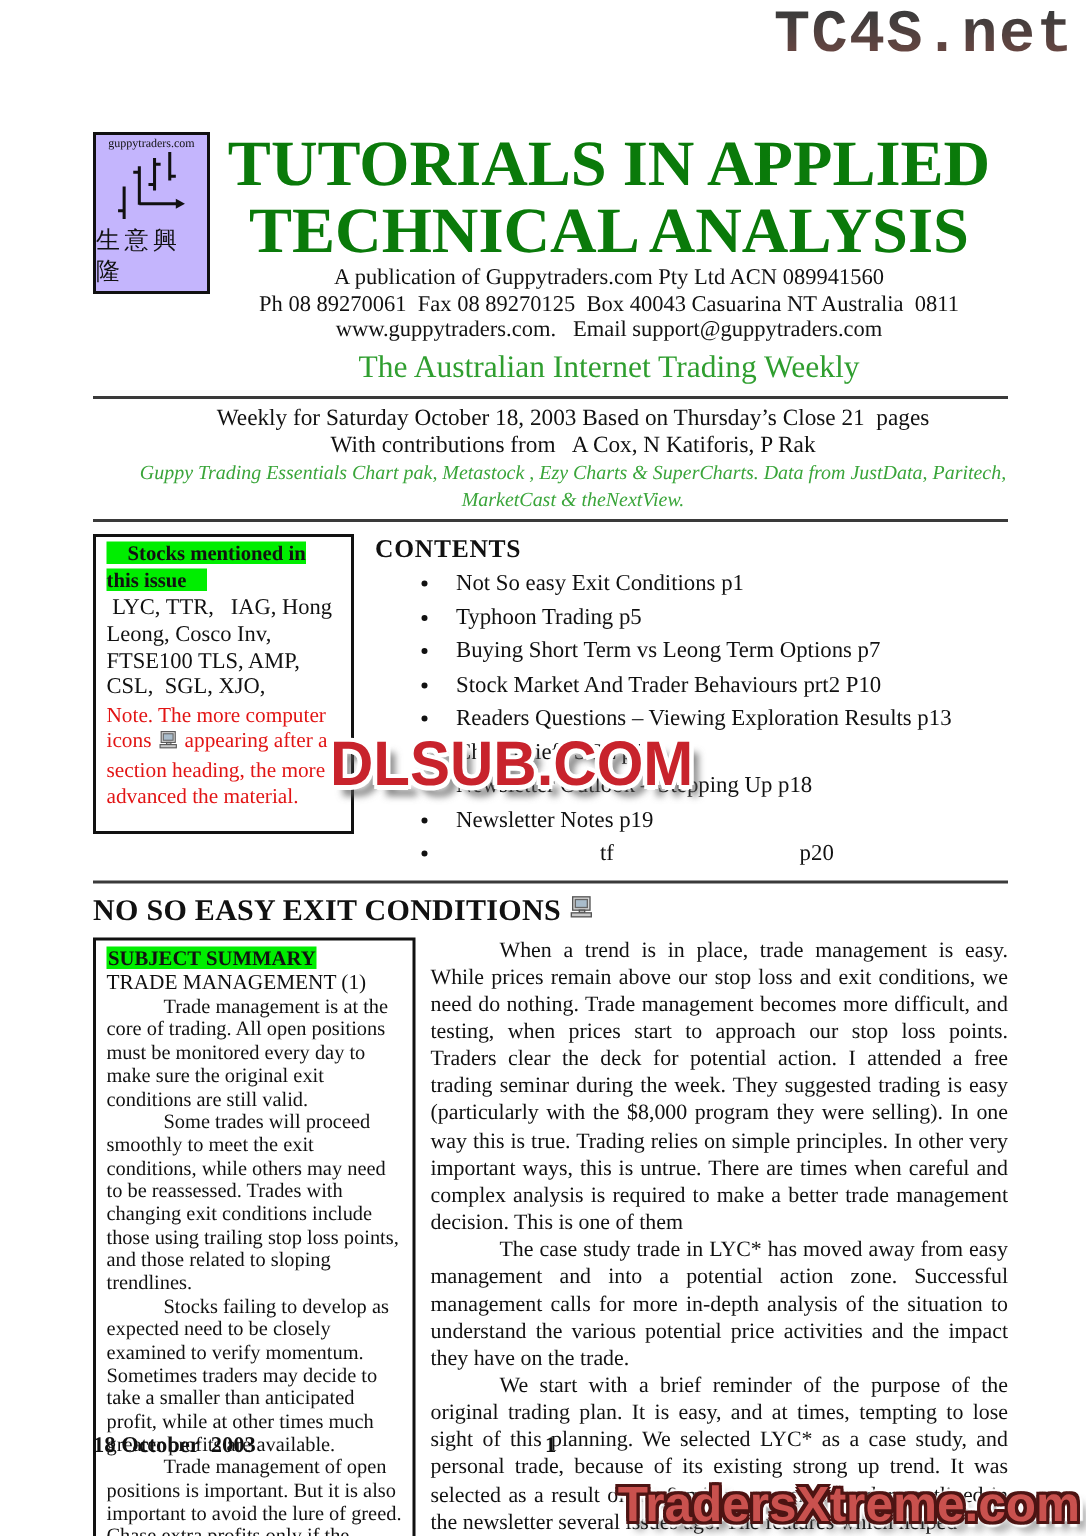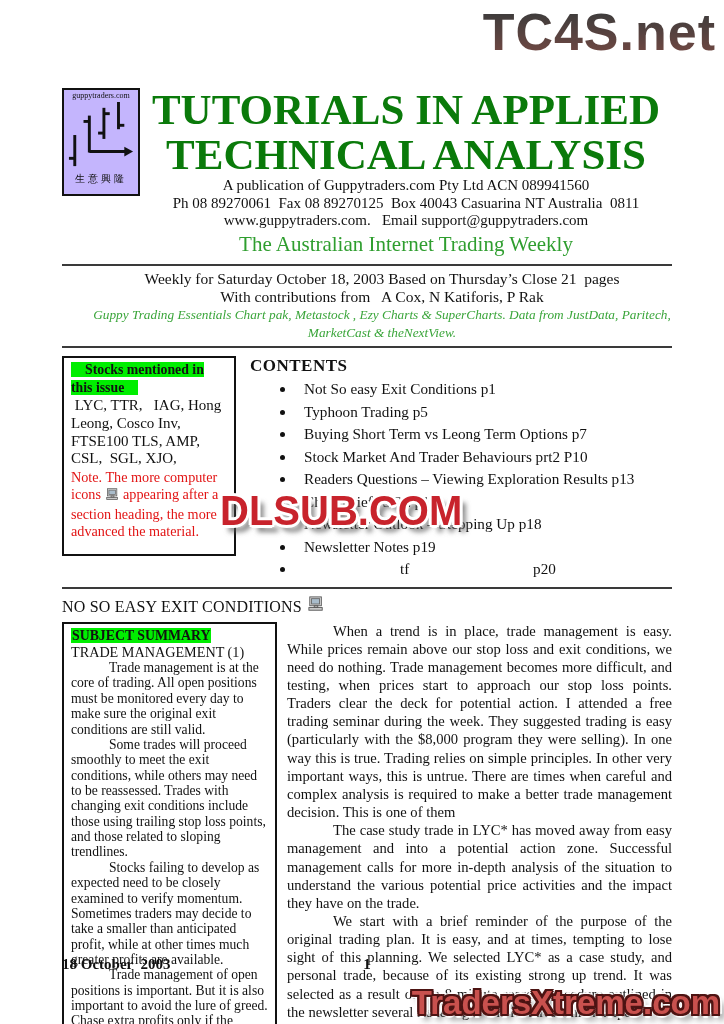--- a/index.html
+++ b/index.html
@@ -5,21 +5,21 @@
   html,body{margin:0;padding:0;background:#fff;}
   .page{
     position:relative;width:724px;height:1024px;background:#fff;
     font-family:"Liberation Serif",serif;color:#111;overflow:hidden;
   }
   .prewrap{white-space:pre-wrap;}
 
   
   .wm-top{
     position:absolute;top:2px;right:8px;
-    font-family:Liberation Sans, sans-serif;font-weight:bold;font-size:52px;letter-spacing:1px;
+    font-family:Liberation Mono, monospace;font-weight:bold;font-size:40px;letter-spacing:1px;
     background:linear-gradient(180deg,#3c3c3c 15%,#6b4742 80%,#7d5048 100%);
     -webkit-background-clip:text;background-clip:text;color:transparent;
   }
   .wm-mid{
     position:absolute;left:220px;top:488px;
     font-family:"Liberation Sans",sans-serif;font-weight:800;font-size:40px;letter-spacing:0px;
     color:#c8232c;
     text-shadow:
       -3px 0 0 #fff,3px 0 0 #fff,0 -3px 0 #fff,0 3px 0 #fff,
       -2px -2px 0 #fff,2px -2px 0 #fff,-2px 2px 0 #fff,2px 2px 0 #fff,
@@ -37,21 +37,21 @@
       5px 6px 6px rgba(60,60,60,.7);
   }
 
   
   .header-row{display:flex;align-items:flex-start;padding:88px 52px 0 62px;}
   .logo-box{
     width:74px;height:104px;border:2px solid #111;flex:0 0 auto;
     display:flex;flex-direction:column;align-items:center;background:#c4b5fd;
   }
   .logo-top{font-family:"Liberation Serif",serif;font-size:8px;margin-top:1px;}
-  .logo-cn{font-size:10px;letter-spacing:3px;margin-bottom:2px;}
+  .logo-cn{font-size:16px;letter-spacing:3px;margin-bottom:2px;}
   .title-col{flex:1;text-align:center;}
   .main-title{
     color:#0a7a0a;font-weight:bold;font-size:43px;line-height:1.04;white-space:nowrap;
     font-family:"Liberation Serif",serif;
   }
   .pub-line{font-size:15px;line-height:1.15;}
   .tagline{color:#2f9e2f;font-size:21px;margin-top:3px;}
 
   .rule{border:0;border-top:2px solid #3a3a3a;margin:0 52px 0 62px;}
   .rule1{margin-top:7px;}
@@ -77,21 +77,21 @@
   .contents-col{flex:1;margin-left:14px;}
   .contents-heading{font-weight:bold;font-size:17px;letter-spacing:.5px;}
   .contents-list{margin:4px 0 0 0;padding-left:46px;}
   .contents-list li{font-size:15.2px;margin-bottom:4.5px;padding-left:8px;}
   .covered-item{list-style:disc;}
   .covered-item .frag-left{margin-left:96px;}
   .covered-item .frag-right{margin-left:120px;}
 
   
   .article-heading{
-    margin:7px 52px 0 62px;font-weight:normal;font-size:16px;letter-spacing:.2px;
+    margin:7px 52px 0 62px;font-weight:bold;font-size:20px;letter-spacing:.2px;
     display:flex;align-items:flex-end;gap:5px;
   }
   .article-row{display:flex;align-items:flex-start;padding:6px 52px 0 62px;}
   .summary-box{
     width:197px;flex:0 0 auto;border:2px solid #111;padding:4px 7px 10px 7px;
     font-size:13.6px;line-height:1.13;
   }
   .summary-heading{display:inline;background:#00ee00;font-weight:bold;font-size:13.8px;padding:0 1px;}
   .summary-sub{font-size:14.2px;margin-top:1px;}
   .summary-box p{margin:0;text-indent:38px;}

